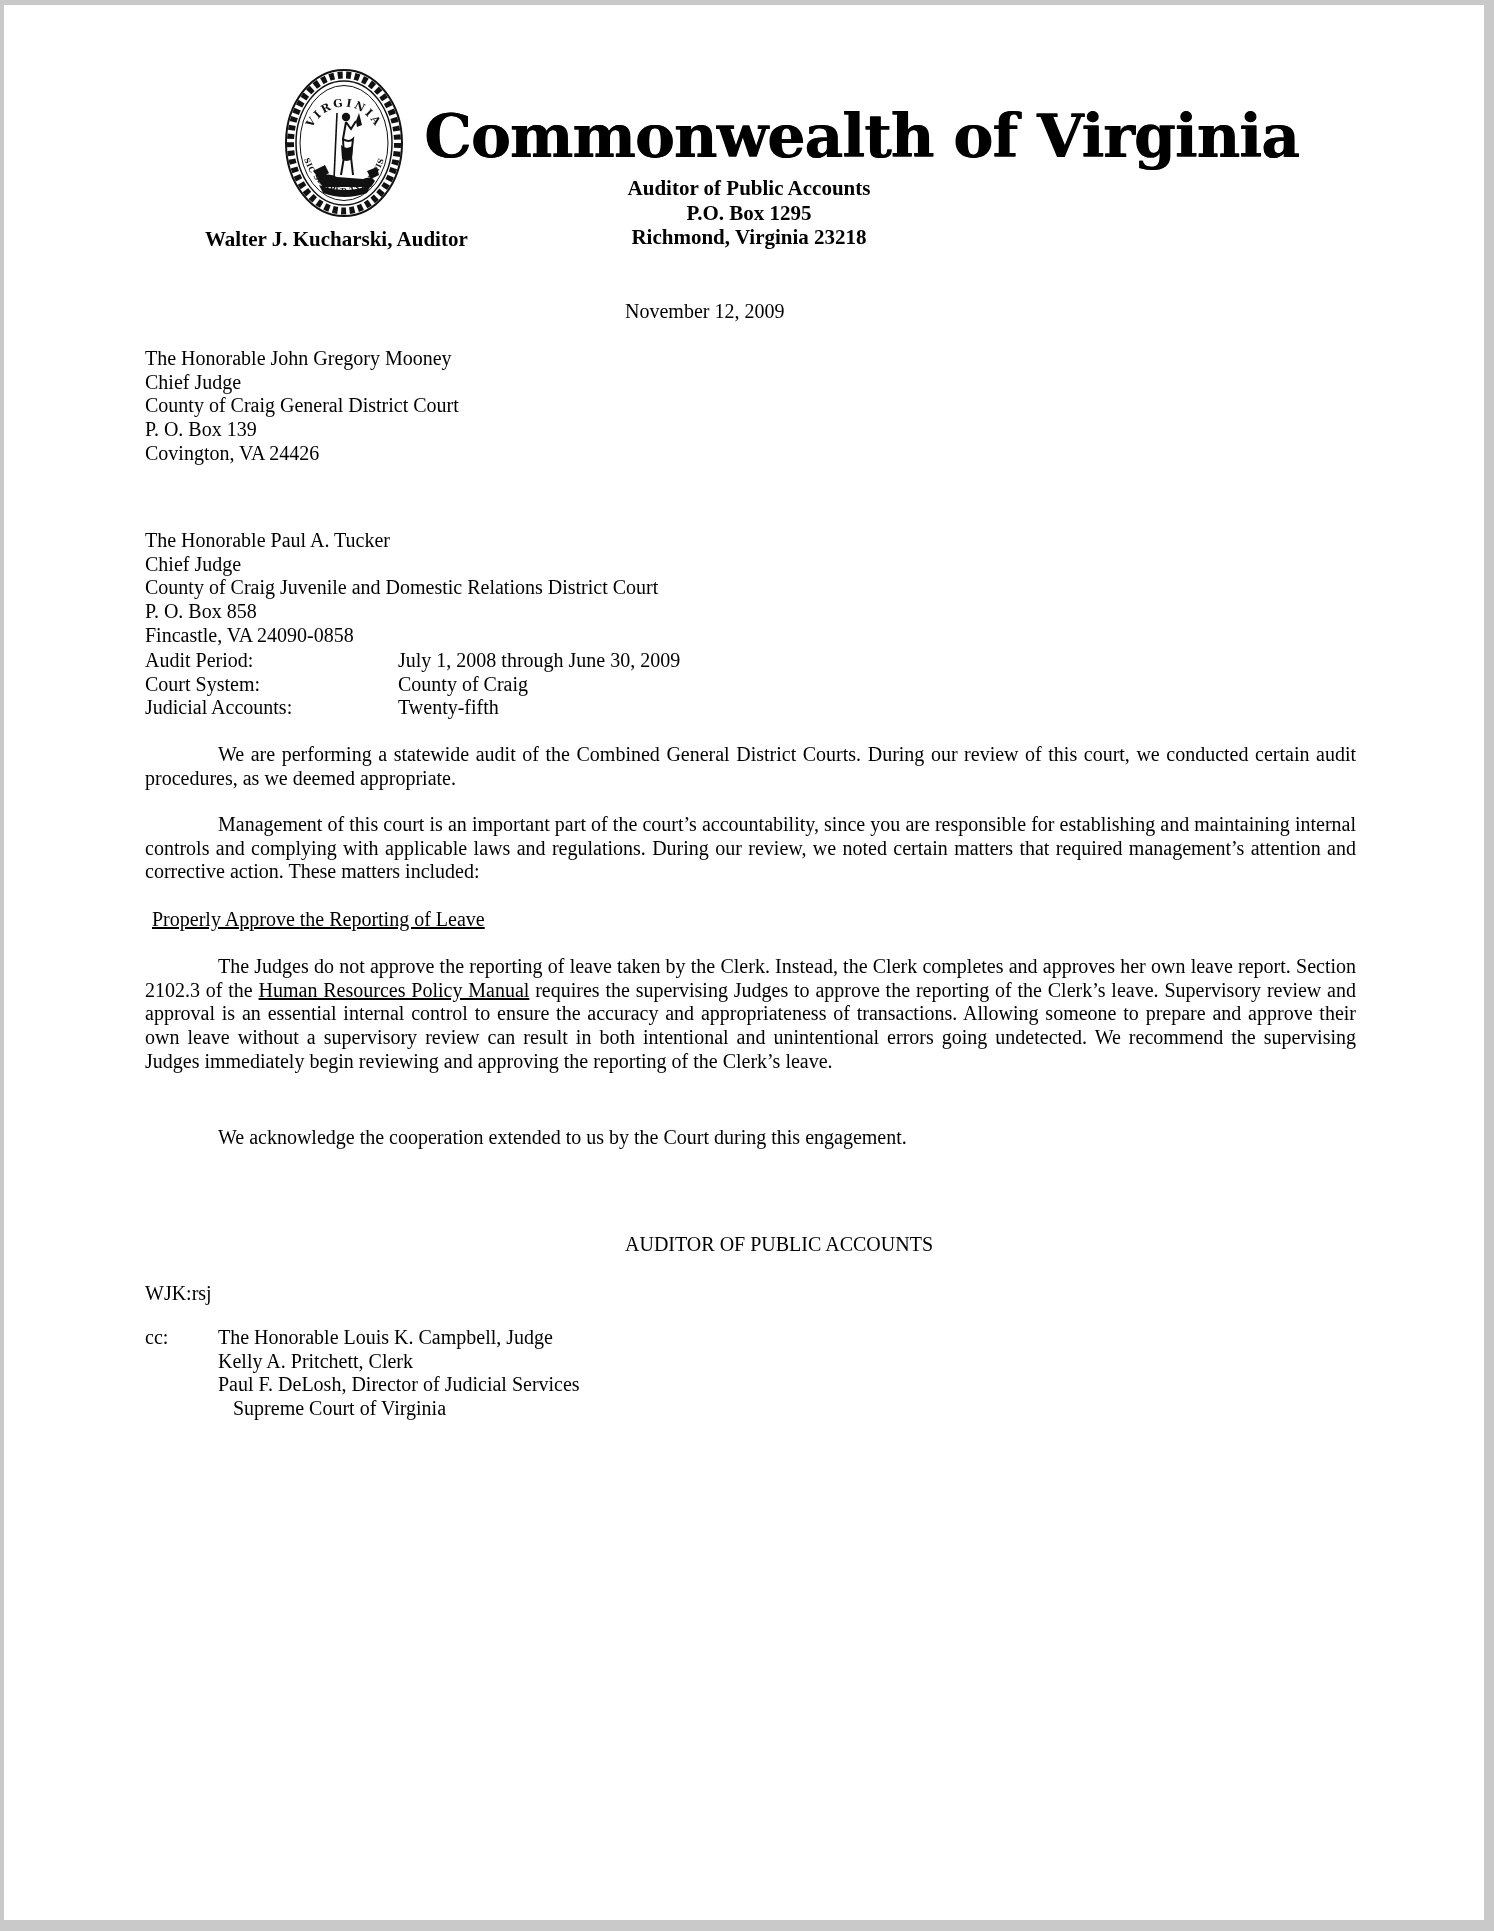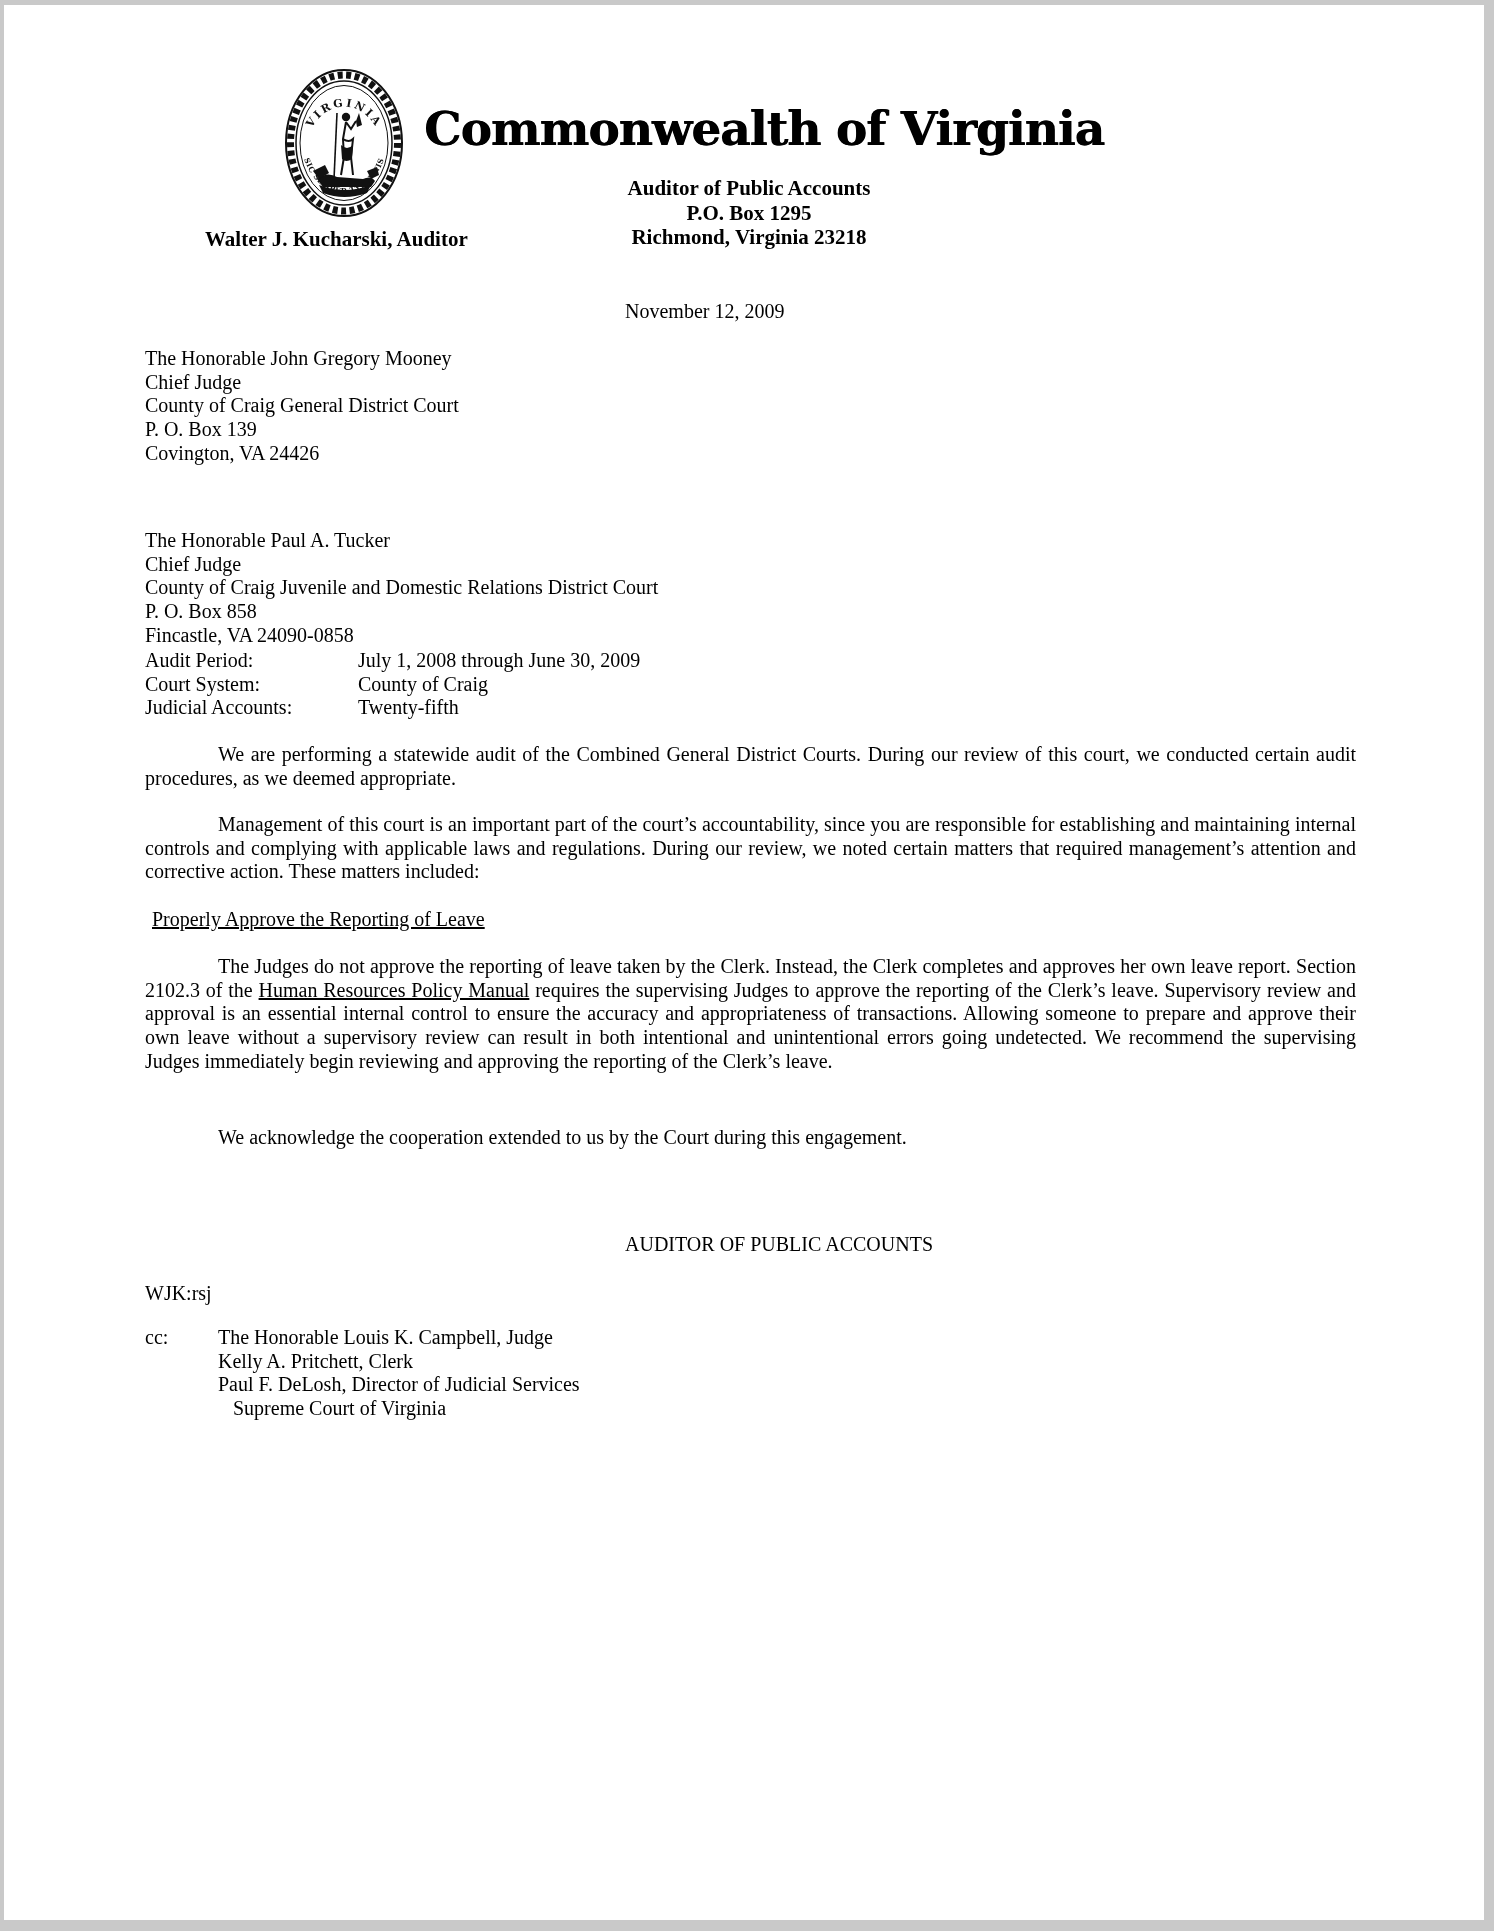--- a/index.html
+++ b/index.html
@@ -33,21 +33,21 @@
     width: 122px;
     height: 152px;
   }
   .org-title {
     left: 420px;
     top: 96px;
     width: 660px;
     text-align: center;
     font-family: "DejaVu Serif", serif;
     font-weight: bold;
-    font-size: 47px;
+    font-size: 60px;
     letter-spacing: -1px;
     white-space: nowrap;
     text-shadow: 0.6px 0 0 #000;
   }
   .agency-block {
     left: 535px;
     top: 171px;
     width: 420px;
     text-align: center;
     font-weight: bold;
@@ -66,21 +66,21 @@
     top: 295px;
     font-size: 20px;
     white-space: nowrap;
   }
 
   
   .bodytext { font-size: 20px; line-height: 23.7px; }
   .addr1 { left: 141px; top: 342px; }
   .addr2 { left: 141px; top: 483px; margin-top: 41px; }
   .audit-info { left: 141px; top: 644px; width: 900px; }
-  .audit-row { display: flex; }
+  .audit-row { display: flex; gap: 40px; }
   .audit-label { width: 213px; flex: 0 0 213px; }
   .para {
     left: 141px;
     top: 0;
     width: 1211px;
     text-align: justify;
     text-indent: 73px;
   }
   .p1 { top: 738px; }
   .p2 { top: 808px; }

